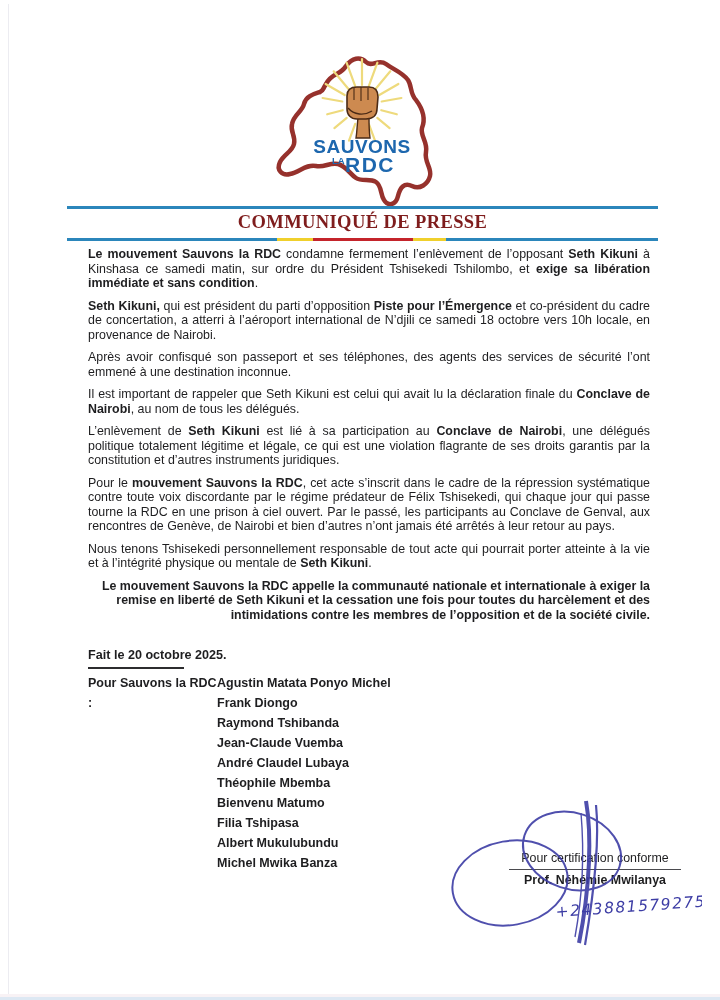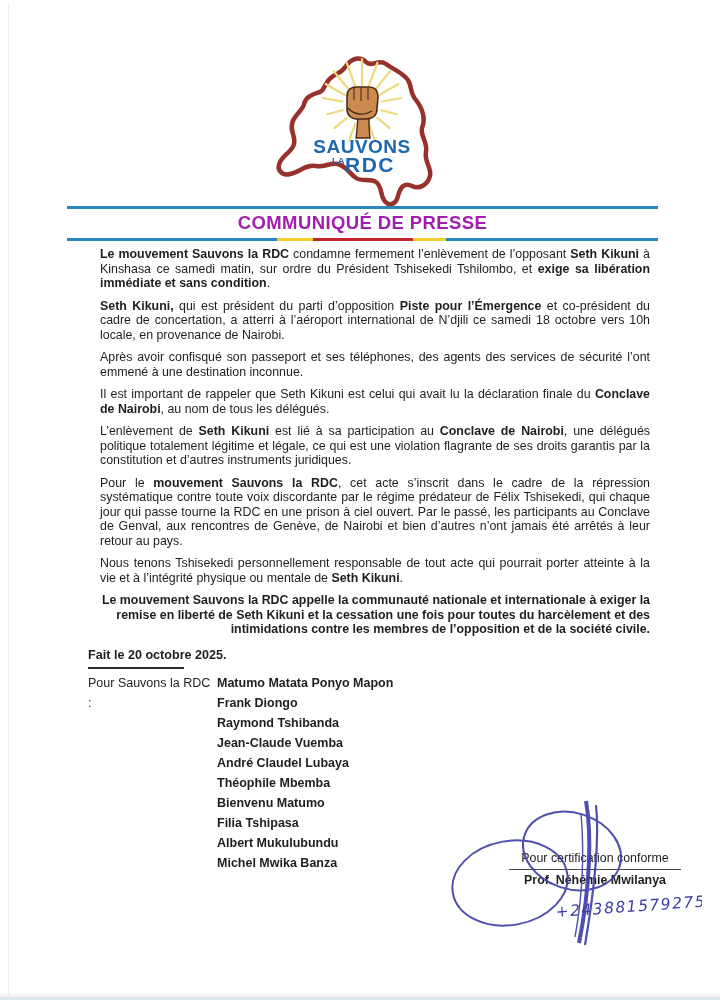--- a/index.html
+++ b/index.html
@@ -7,39 +7,39 @@
   .page { position:relative; width:720px; height:1000px; background:#ffffff; color:#1e1e20; overflow:hidden; }
 
   .edge-left { position:absolute; left:8px; top:4px; height:992px; width:1px; background:#ececf1; }
   .edge-bottom-pink { position:absolute; left:0; right:0; bottom:3px; height:3px; background:#f8f2f5; }
   .edge-bottom-blue { position:absolute; left:0; right:0; bottom:0; height:3px; background:#dde8f3; }
 
   .logo { position:absolute; left:262px; top:54px; width:200px; height:156px; }
 
   .rule-top { position:absolute; left:67px; top:206px; width:591px; height:3px; background:#2b86bb; }
   .doc-title { position:absolute; left:67px; top:212px; width:591px; text-align:center;
-               font-size:18.5px; font-weight:bold; letter-spacing:0.4px; color:#a21caf; }
+               font-size:18.5px; font-weight:bold; letter-spacing:0.4px; color:#7f1d1d;font-family:Liberation Serif, serif; }
   .rule-flag { position:absolute; left:67px; top:238px; width:591px; height:3px; display:flex; }
   .rule-flag .seg { height:3px; }
   .seg.b1 { width:210px; background:#2b86bb; }
   .seg.y1 { width:36px;  background:#f0d02c; }
   .seg.r1 { width:100px; background:#c4242b; }
   .seg.y2 { width:33px;  background:#f0d02c; }
   .seg.b2 { width:212px; background:#2b86bb; }
 
   .content { position:absolute; left:88px; top:247px; width:562px; }
-  p.press { margin:0 0 8px 12px; font-size:12.4px; line-height:14.5px; text-align:justify; color:#1e1e20; }
+  p.press { margin:0 0 8px 0; font-size:12.4px; line-height:14.5px; text-align:justify; color:#1e1e20; }
   p.press.left { text-align:right; }
   p.press b { font-weight:bold; }
 
   .date-line { position:absolute; left:88px; top:648px; font-size:12.6px; font-weight:bold; }
   .date-rule { position:absolute; left:88px; top:667px; width:96px; height:2px; background:#2c2c2e; }
 
   .signatories { position:absolute; left:88px; top:673px; width:562px; display:flex; font-size:12.5px; }
-  .sig-intro { width:129px; line-height:20px; }
+  .sig-intro { width:129px; line-height:20px;font-weight:bold; }
   .names .name { font-weight:bold; line-height:20px; }
 
   .cert { position:absolute; left:509px; top:851px; width:172px; text-align:center; font-size:12.4px; }
   .cert-line1 { padding-bottom:4px; border-bottom:1.3px solid #4a4a4e; }
   .cert-line2 { padding-top:3px; font-weight:bold; }
 
   .signature { position:absolute; left:438px; top:793px; width:264px; height:160px; z-index:5; pointer-events:none; }
 </style>
 </head>
 <body>
@@ -113,21 +113,21 @@
       <p class="press"><span>Nous tenons Tshisekedi personnellement responsable de tout acte qui pourrait porter atteinte à la vie et à l’intégrité physique ou mentale de </span><b>Seth Kikuni</b><span>.</span></p>
       <p class="press left"><b>Le mouvement Sauvons la RDC appelle la communauté nationale et internationale à exiger la remise en liberté de Seth Kikuni et la cessation une fois pour toutes du harcèlement et des intimidations contre les membres de l’opposition et de la société civile.</b></p>
     </div>
 
   <div class="date-line">Fait le 20 octobre 2025.</div>
   <div class="date-rule"></div>
 
   <div class="signatories">
     <div class="sig-intro">Pour Sauvons la RDC :</div>
     <div class="names" id="names">
-        <div class="name">Matumo Matata Ponyo Mapon</div>
+        <div class="name">Agustin Matata Ponyo Michel</div>
         <div class="name">Frank Diongo</div>
         <div class="name">Raymond Tshibanda</div>
         <div class="name">Jean-Claude Vuemba</div>
         <div class="name">André Claudel Lubaya</div>
         <div class="name">Théophile Mbemba</div>
         <div class="name">Bienvenu Matumo</div>
         <div class="name">Filia Tshipasa</div>
         <div class="name">Albert Mukulubundu</div>
         <div class="name">Michel Mwika Banza</div>
       </div>

